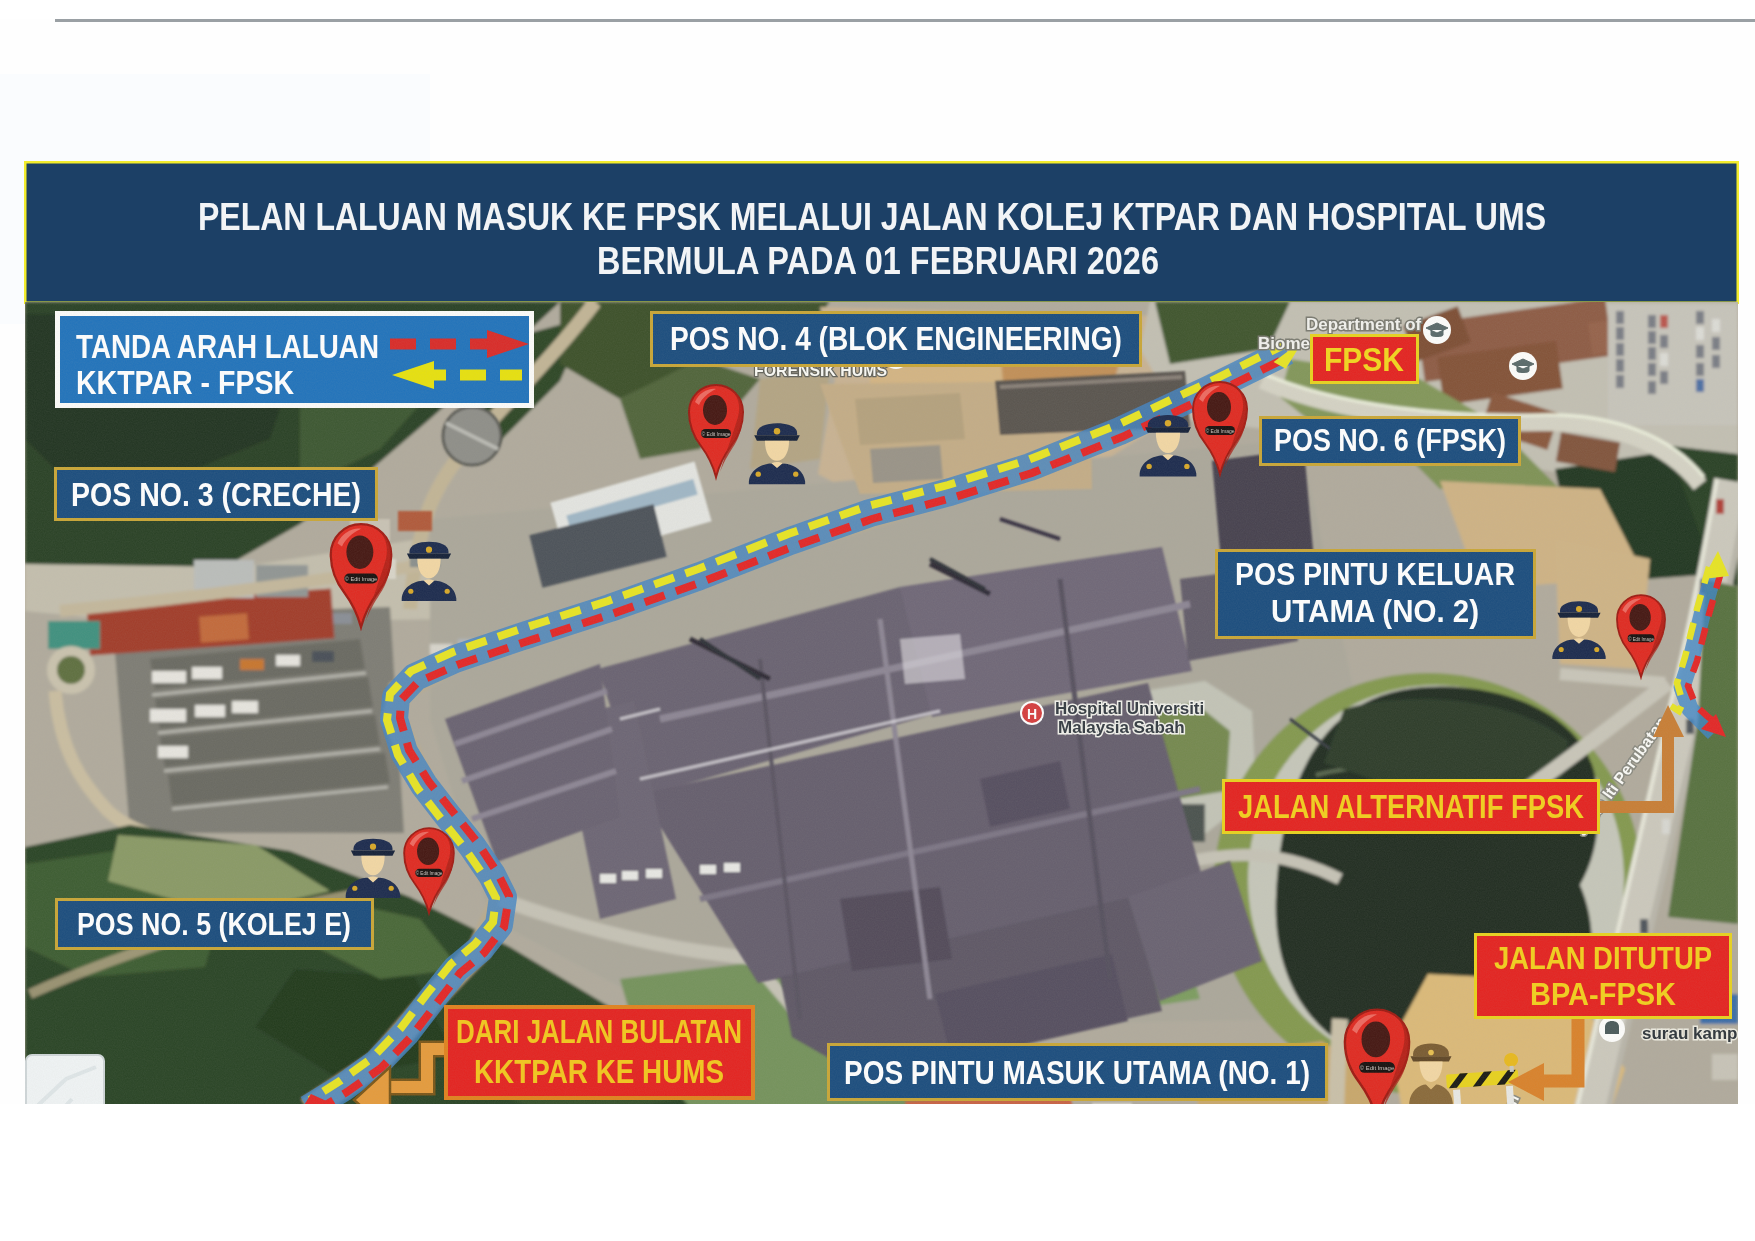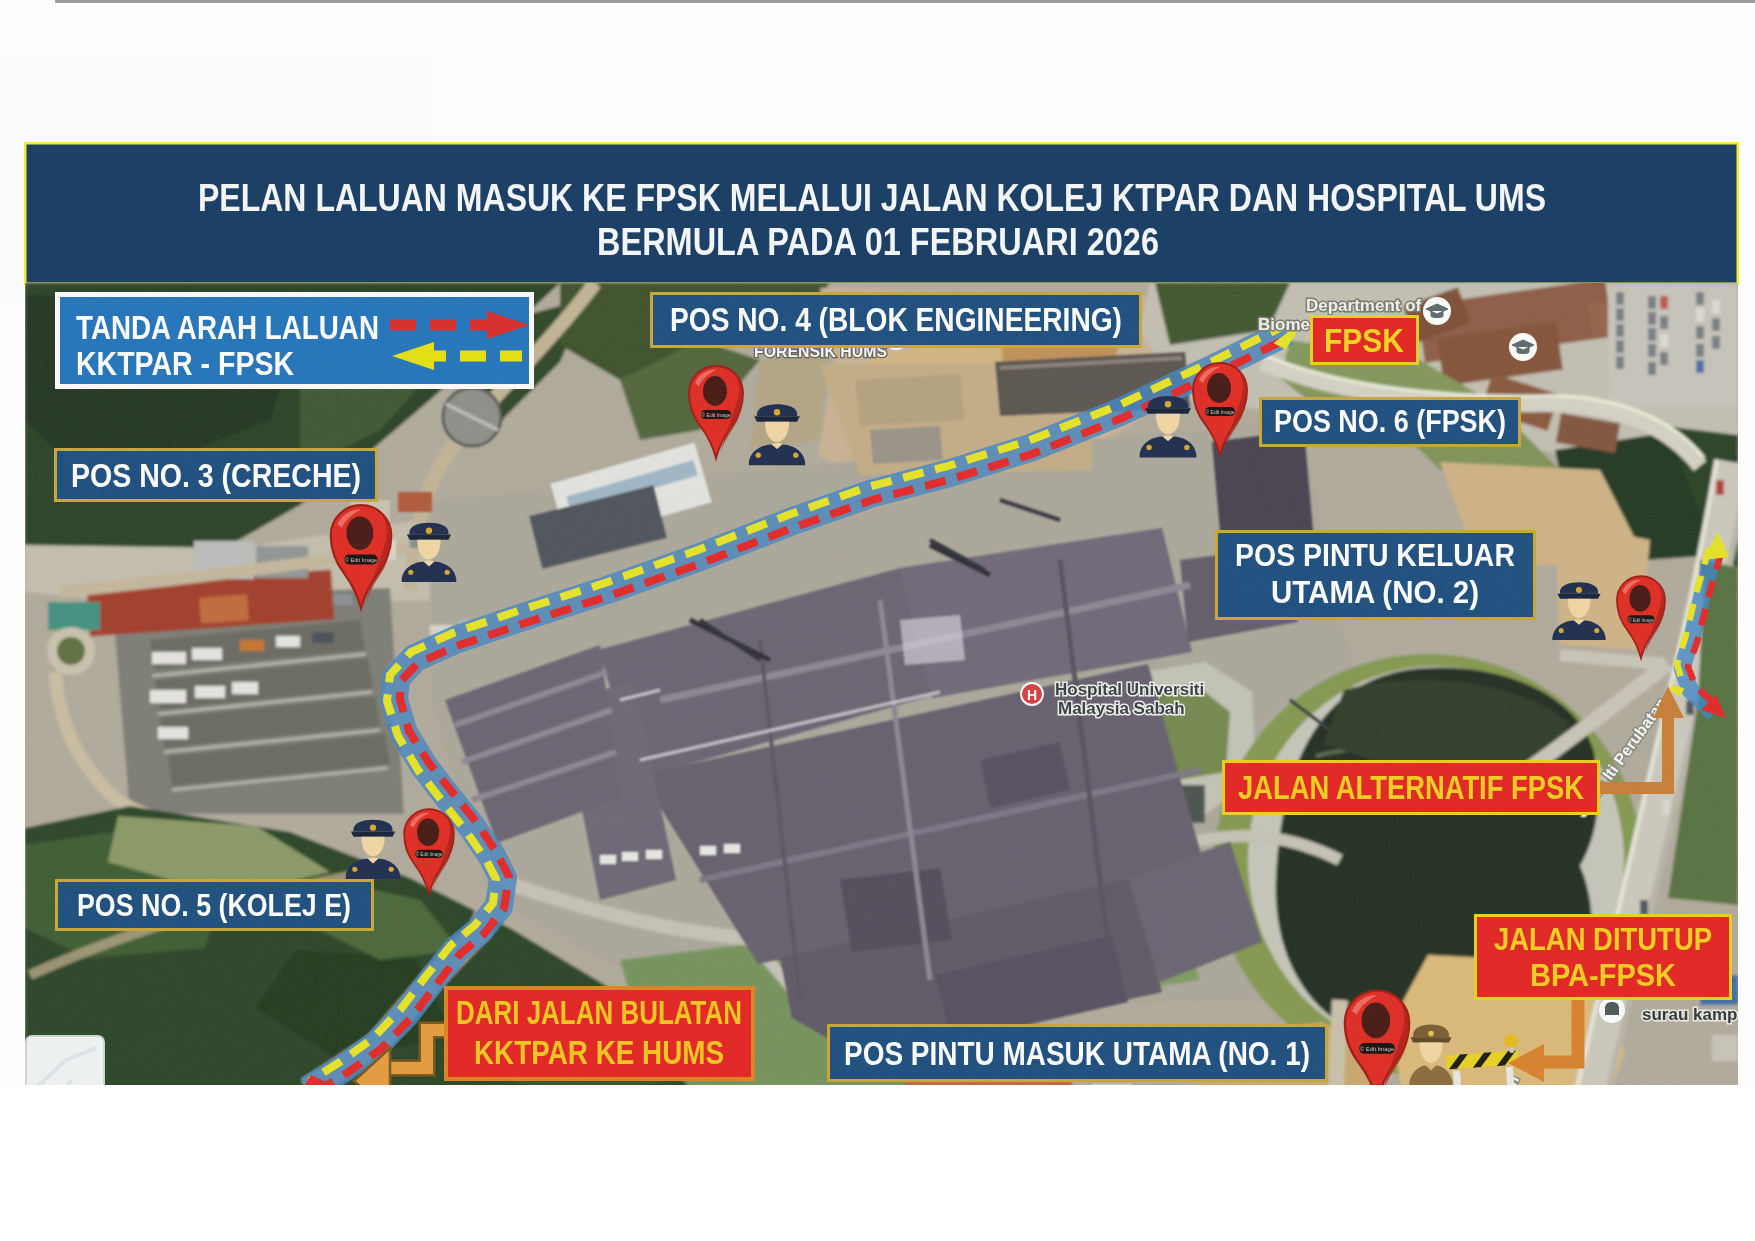--- a/index.html
+++ b/index.html
@@ -1,17 +1,17 @@
 <!DOCTYPE html>
 <html><head>
 <meta charset="utf-8">
 <style>
 html,body{margin:0;padding:0;background:#ffffff;}
 *{font-family:"Liberation Sans",sans-serif;}
-#page{position:relative;width:1755px;height:1085px;background:#fef9c3;overflow:hidden;}
+#page{position:relative;width:1755px;height:1085px;background:#fef9c3;overflow:hidden;margin-top:19px;}
 </style>
 </head>
 <body>
 <div id="page">
 <svg width="1755" height="1241" viewBox="0 0 1755 1241">
 <defs>
 <filter id="soft" x="-20%" y="-20%" width="140%" height="140%">
           <feGaussianBlur stdDeviation="1.8"></feGaussianBlur>
         </filter>
 <filter id="soft1" x="-20%" y="-20%" width="140%" height="140%">

